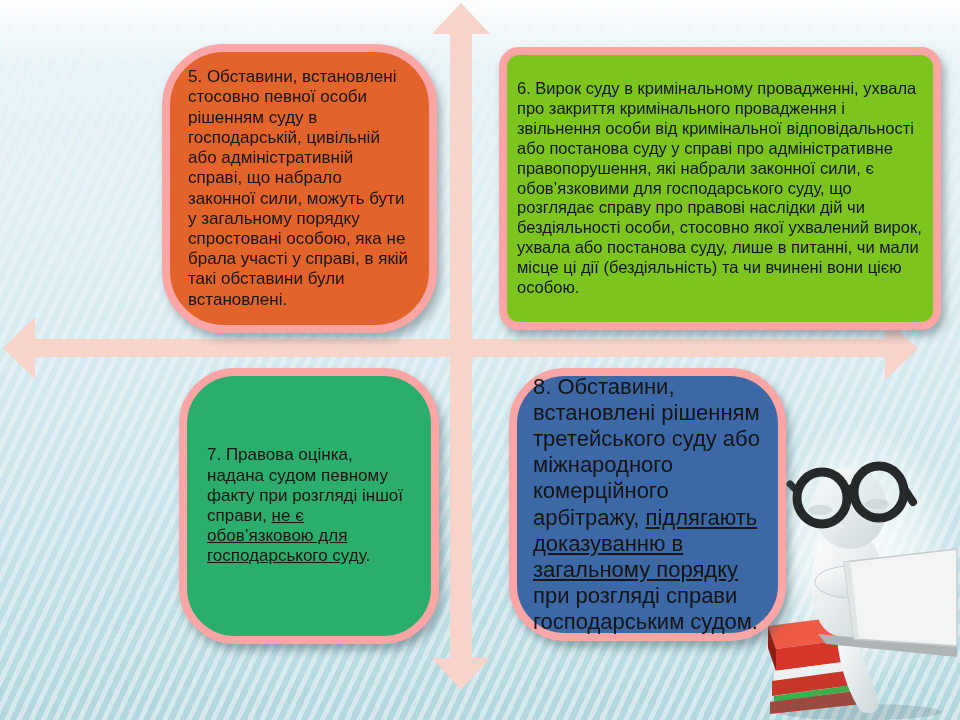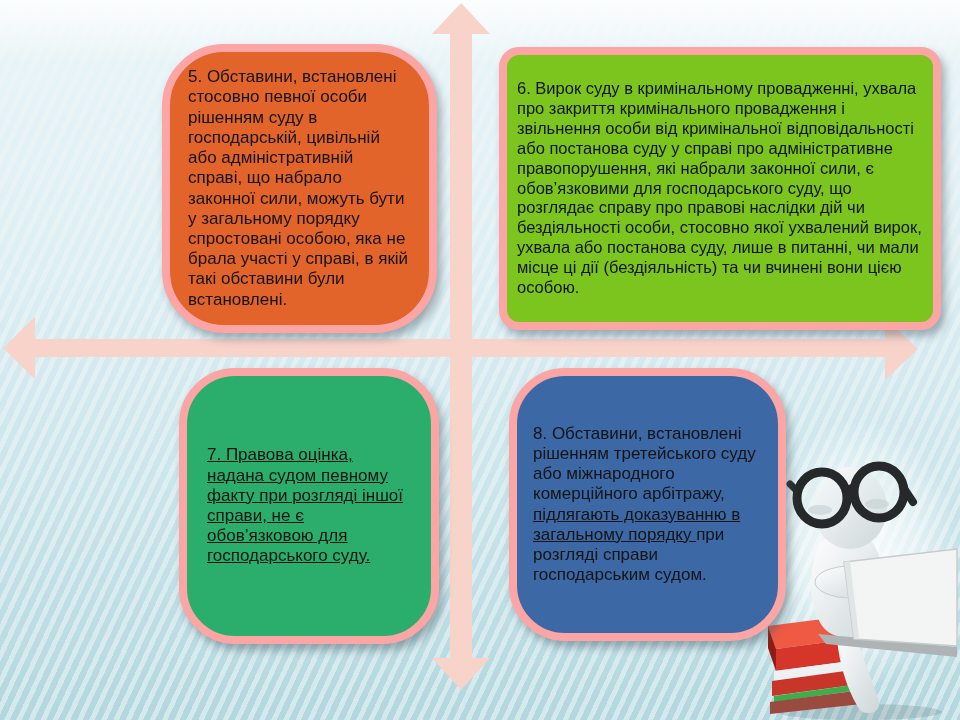--- a/index.html
+++ b/index.html
@@ -27,22 +27,22 @@
     position:absolute; z-index:4; box-sizing:border-box;
     border:8px solid #fca5a5;
     box-shadow:4px 6px 8px rgba(70,90,100,0.45);
     display:flex; align-items:center; justify-content:center;
     text-align:left; color:#141414;
   }
   .box .txt { width:100%; }
   .u { text-decoration:underline; }
   .box5 { left:162px; top:44px;  width:275px; height:289px; border-radius:62px; font-size:17px;   line-height:1.19; padding:10px 18px; }
   .box6 { left:499px; top:47px;  width:442px; height:283px; border-radius:20px; font-size:16.5px; line-height:1.21; padding:10px 10px; }
-  .box7 { left:179px; top:368px; width:260px; height:276px; border-radius:56px; font-size:17px;   line-height:1.19; padding:10px 20px;text-decoration:underline; }
-  .box8 { left:509px; top:368px; width:277px; height:273px; border-radius:56px; font-size:17px;   line-height:1.19; padding:10px 16px; }
+  .box7 { left:179px; top:368px; width:260px; height:276px; border-radius:56px; font-size:17px;   line-height:1.19; padding:10px 20px; }
+  .box8 { left:509px; top:368px; width:277px; height:273px; border-radius:56px; font-size:22px;   line-height:1.19; padding:10px 16px; }
 </style>
 </head>
 <body>
 
 <div class="slide">
 
   <div class="bg"></div>
   <div class="figure-backdrop"></div>
 
   <svg class="axes" width="960" height="720" viewBox="0 0 960 720">

